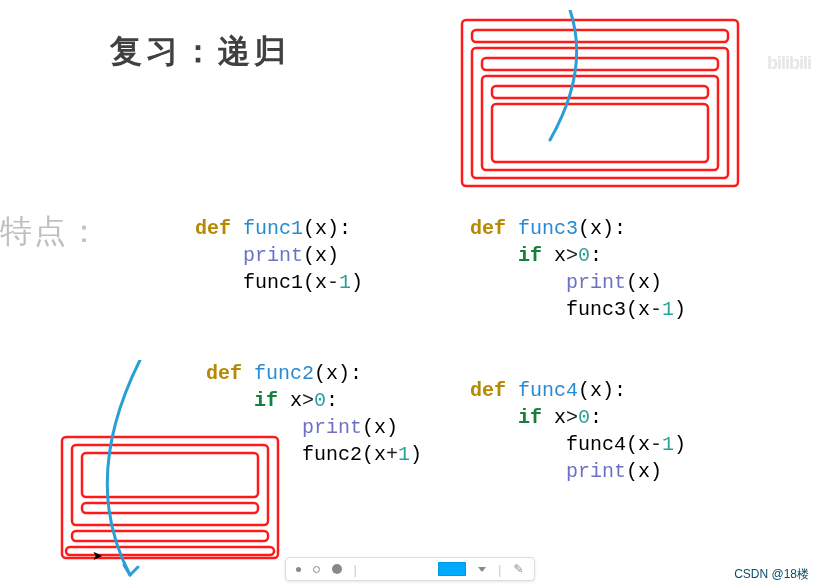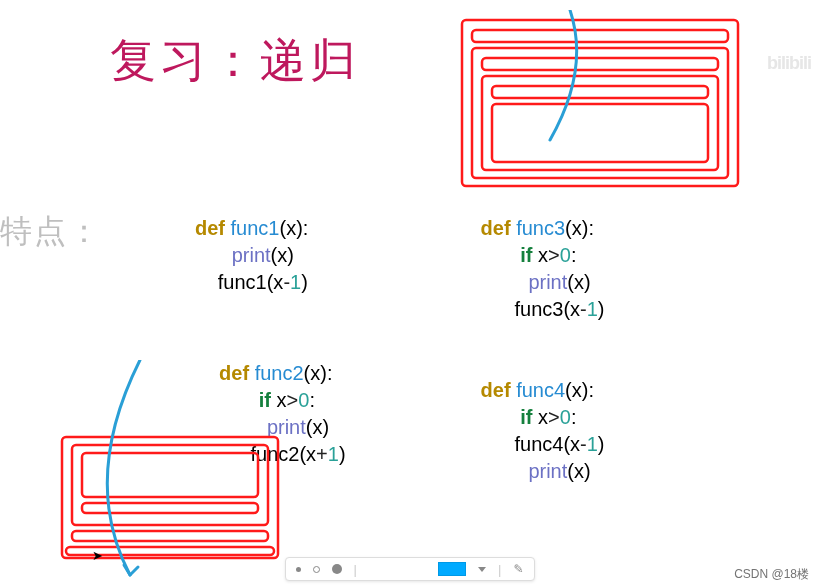--- a/index.html
+++ b/index.html
@@ -8,41 +8,40 @@
     height: 587px;
     background: #ffffff;
     font-family: "Microsoft YaHei", "PingFang SC", sans-serif;
     position: relative;
     overflow: hidden;
   }
   .title {
     position: absolute;
     top: 30px;
     left: 110px;
-    font-size: 46px;
-    font-weight: 400;
-    color: #be185d;
+    font-size: 32px;
+    font-weight: 700;
+    color: #404040;
     letter-spacing: 4px;
   }
   .label-features {
     position: absolute;
     top: 210px;
     left: 0px;
     font-size: 32px;
     color: #bfbfbf;
     letter-spacing: 2px;
   }
   .code-block {
     position: absolute;
-    font-family: Liberation Sans, sans-serif;
+    font-family: Liberation Mono, monospace;
     font-size: 20px;
     line-height: 1.35;
     white-space: pre;
     color: #000;
-    text-align: center;
   }
   .kw-def { color: #b58900; font-weight: bold; }
   .kw-if  { color: #15803d; font-weight: bold; }
   .fn     { color: #268bd2; }
   .call   { color: #6c71c4; }
   .num    { color: #2aa198; }
   .op     { color: #222; }
 
   #code1 { top: 215px; left: 195px; }
   #code2 { top: 360px; left: 206px; }
@@ -110,21 +109,21 @@
     font-size: 18px;
     letter-spacing: -1px;
     font-family: Arial, sans-serif;
     margin-top: 48px;
   }
   .watermark-csdn {
     position: absolute;
     bottom: 4px;
     right: 10px;
     font-size: 12px;
-    color: #737373;
+    color: #0c4a6e;
     font-family: Arial, sans-serif;
   }
 
   .bottom-toolbar {
     position: absolute;
     bottom: 6px;
     left: 50%;
     transform: translateX(-50%);
     width: 250px;
     height: 24px;

